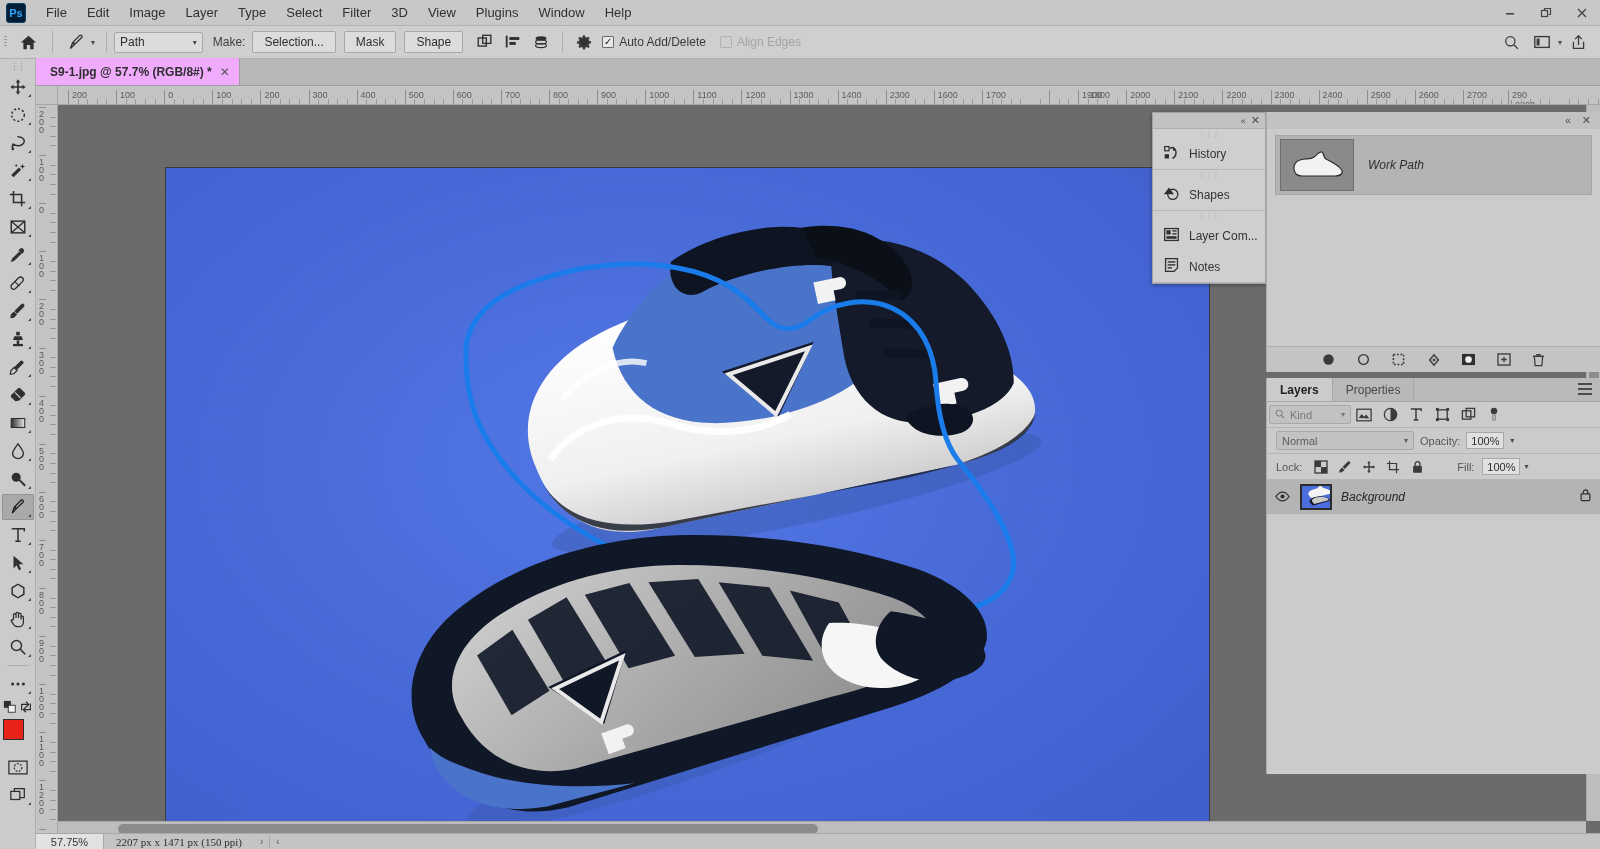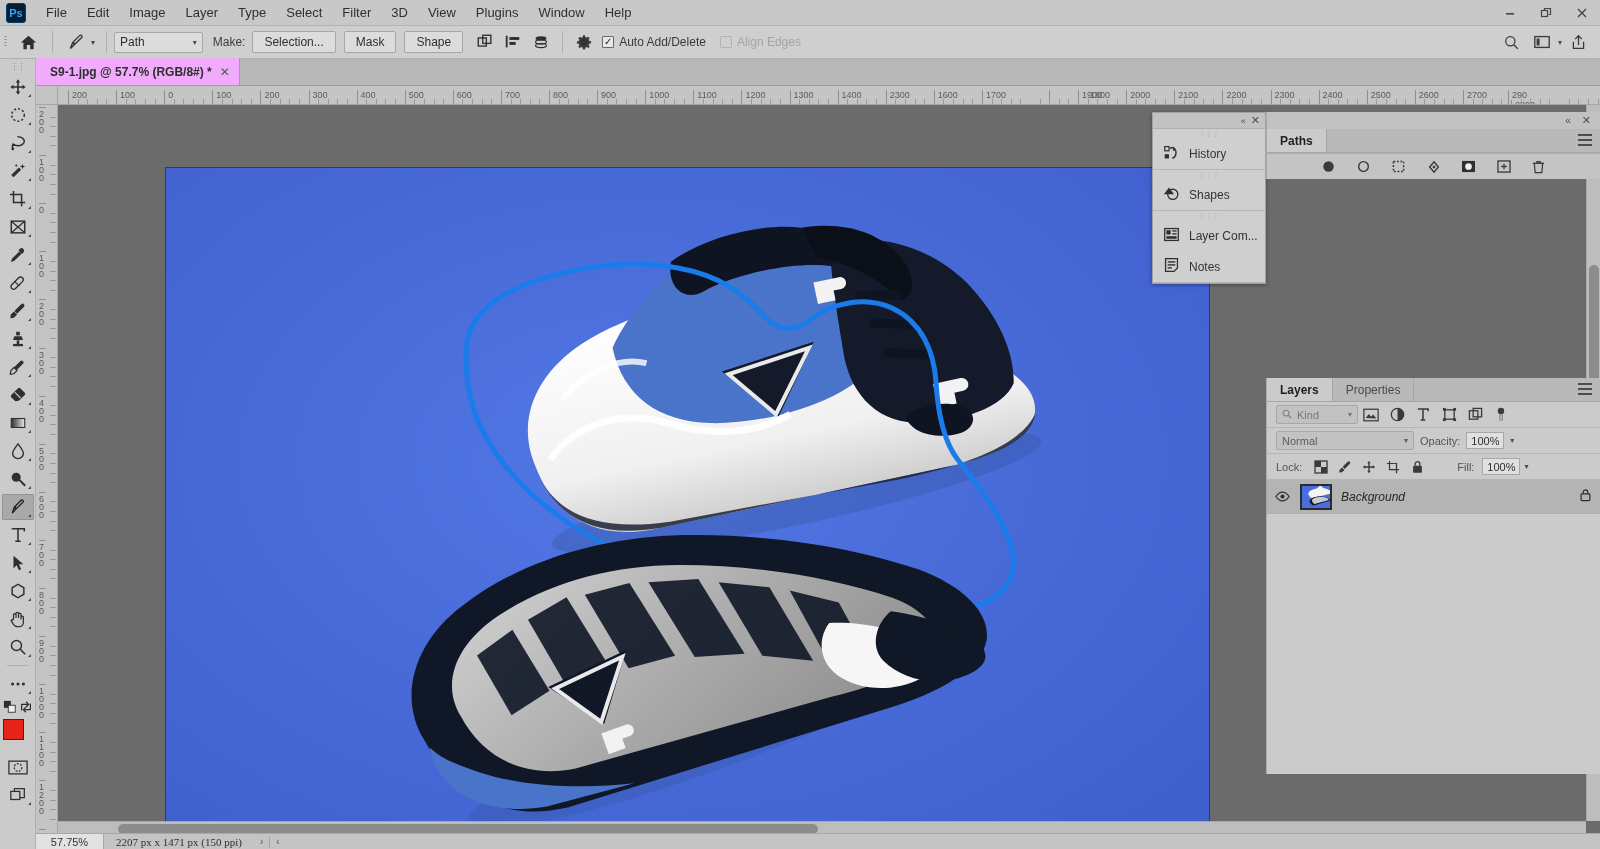--- a/index.html
+++ b/index.html
@@ -262,21 +262,21 @@
   .path-name { font-style: italic; font-size: 12px; color: #2e2e2e; }
   .panel-footer {
     height: 26px; background: #c4c4c4; border-top: 1px solid #aeaeae;
     display: flex; align-items: center; justify-content: center; gap: 18px;
   }
   .pf-btn { width: 17px; height: 17px; display: flex; align-items: center; justify-content: center; }
 
   
   .layers-dock { position: absolute; right: 0; top: 378px; width: 334px; background: #cbcbcb; border-left: 1px solid #aaa;}
   .filterrow {
-    height: 26px; display: flex; align-items: center; gap: 0; padding: 0 9px;
+    height: 26px; display: flex; align-items: center; gap: 0; padding: 0 2px;
     border-bottom: 1px solid #b6b6b6;
   }
   .kind-select {
     width: 82px; height: 19px; background: #c2c2c2; border: 1px solid #a8a8a8;
     border-radius: 2px; display: flex; align-items: center; gap: 5px; padding: 0 5px;
     font-size: 11px; color: #777;
   }
   .kind-select .cv { margin-left: auto; font-size: 8px; }
   .f-icon { width: 26px; height: 22px; display: flex; align-items: center; justify-content: center; }
   .blendrow {
@@ -1059,27 +1059,30 @@
         <span>Notes</span>
       </div>
     </div>
   </div>
 
   <div class="dock">
     <div class="dock-head">
       <span class="dbl">«</span>
       <span class="x">✕</span>
     </div>
-    <div class="tabrow">
-      <div class="ptab active">Paths</div>
-      <div class="hamburger">
-          <i></i>
-          <i></i>
-          <i></i>
+    <div class="paths-body">
+      <div class="path-row">
+        <div class="path-thumb">
+          <svg width="58" height="34" viewBox="0 0 58 34">
+            <path d="M8 26 C4 20 6 14 12 12 C18 10 22 12 26 9 C29 7 31 3 34 4 C36 5 35 9 38 11
+                     C42 13 50 17 53 21 C56 25 53 28 47 28 L14 28 C10 28 9 27 8 26 Z" fill="#f2f2f2" stroke="#2b2b2b" stroke-width="1.2"></path>
+          </svg>
         </div>
+        <div class="path-name">Work Path</div>
+      </div>
     </div>
     <div class="panel-footer">
       <span class="pf-btn">
         <svg width="13" height="13" viewBox="0 0 14 14">
             <circle cx="7" cy="7" r="5.6" fill="#3a3a3a"></circle>
           </svg>
       </span>
       <span class="pf-btn">
         <svg width="13" height="13" viewBox="0 0 14 14">
             <circle cx="7" cy="7" r="5.2" fill="none" stroke="#3a3a3a" stroke-width="1.5"></circle>

